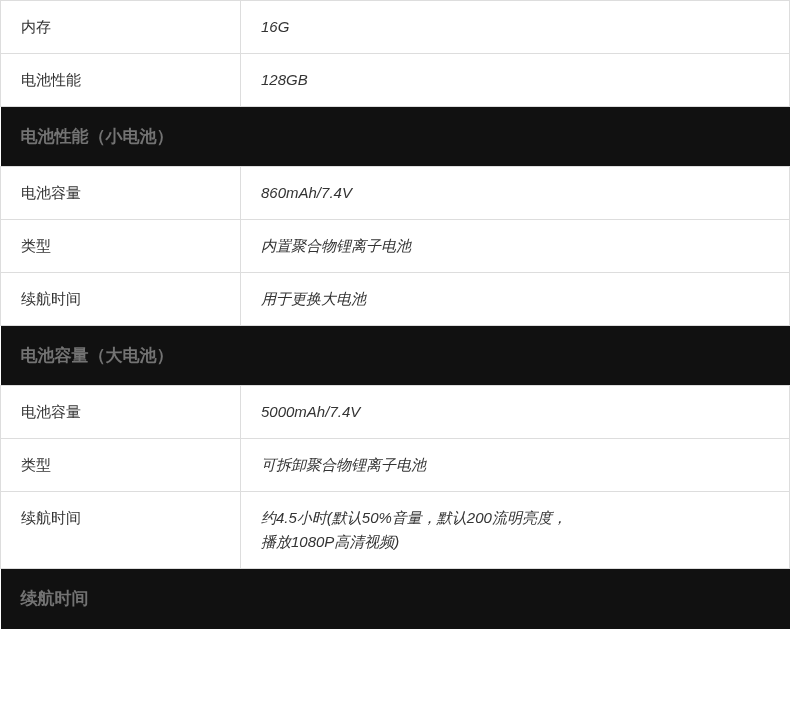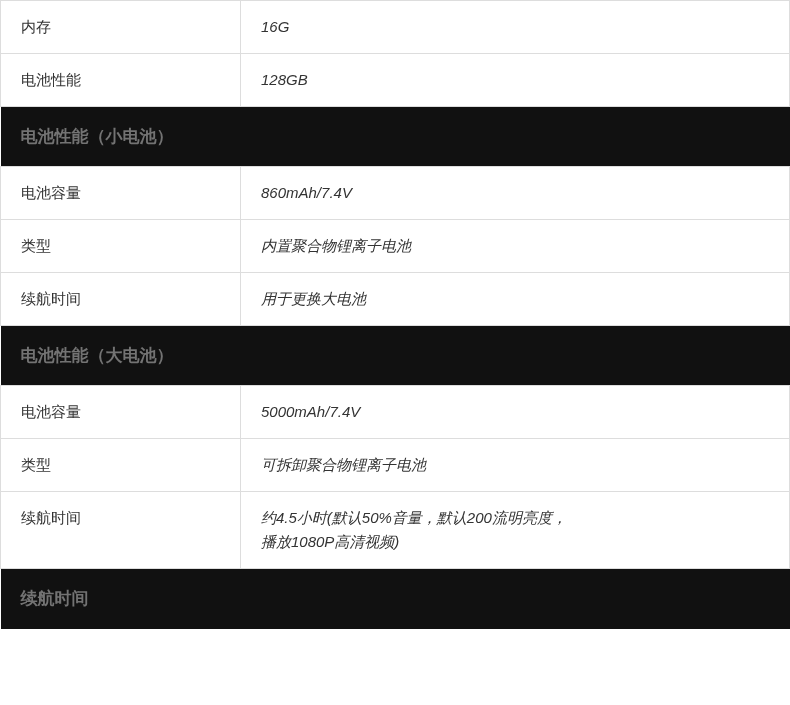--- a/index.html
+++ b/index.html
@@ -76,21 +76,21 @@
       </tr>
       <tr>
         <td class="label-col">类型</td>
         <td class="value-col">内置聚合物锂离子电池</td>
       </tr>
       <tr>
         <td class="label-col">续航时间</td>
         <td class="value-col">用于更换大电池</td>
       </tr>
       <tr class="section-header">
-        <td colspan="2">电池性能（大电池）</td>
+        <td colspan="2">电池容量（大电池）</td>
       </tr>
       <tr>
         <td class="label-col">电池容量</td>
         <td class="value-col link-blue">5000mAh/7.4V</td>
       </tr>
       <tr>
         <td class="label-col">类型</td>
         <td class="value-col">可拆卸聚合物锂离子电池</td>
       </tr>
       <tr>

